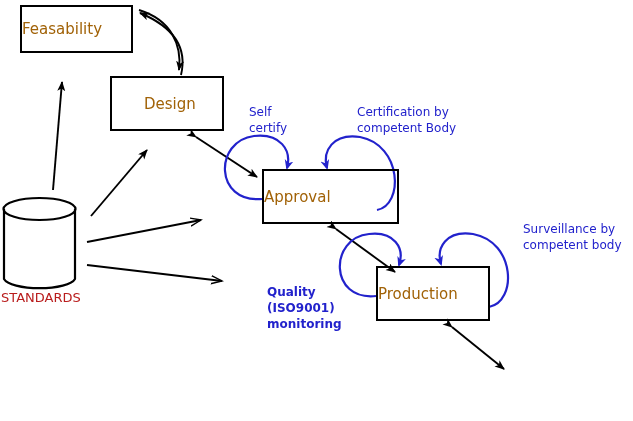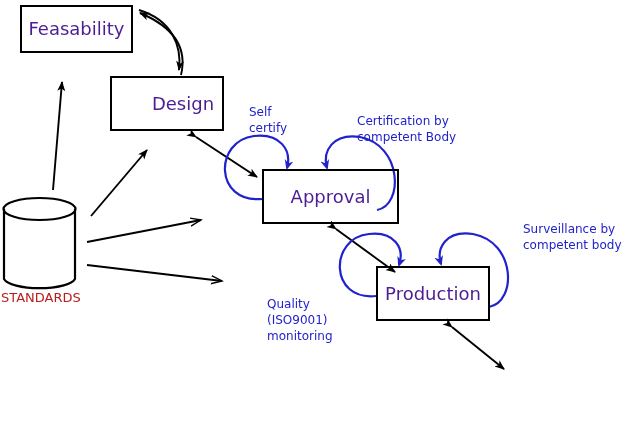--- a/index.html
+++ b/index.html
@@ -24,24 +24,23 @@
     width: 633px;
     height: 421px;
   }
   .node-box {
     position: absolute;
     box-sizing: border-box;
     border: 2px solid #000000;
     background: transparent;
     display: flex;
     align-items: center;
-    justify-content: center;
     text-align: center;
-    color: #4c1d95;
-    font-size: 18px;
+    color: #a16207;
+    font-size: 15px;
     line-height: 16px;
     font-family: "DejaVu Sans", sans-serif;
   }
   .node-box span {
     display: block;
     white-space: pre-line;
   }
   .store-label {
     position: absolute;
     color: #b91c1c;
@@ -124,23 +123,23 @@
   <div class="node-box" style="left:376px; top:266px; width:114px; height:55px;">
     <span>Production</span>
   </div>
 
 
   <div class="store-label" style="left:1px; top:290px;">STANDARDS</div>
 
   <div class="annotation" style="left:249px; top:104px;">Self
 certify</div>
 
-  <div class="annotation" style="left:357px; top:104px;margin-top:9px;">Certification by
+  <div class="annotation" style="left:357px; top:104px;">Certification by
 competent Body</div>
 
   <div class="annotation" style="left:523px; top:221px;">Surveillance by
 competent body</div>
 
-  <div class="annotation" style="left:267px; top:296px;">Quality
+  <div class="annotation" style="left:267px; top:284px;font-weight:bold;">Quality
 (ISO9001)
 monitoring</div>
 
 </div>
 
 </body></html>

